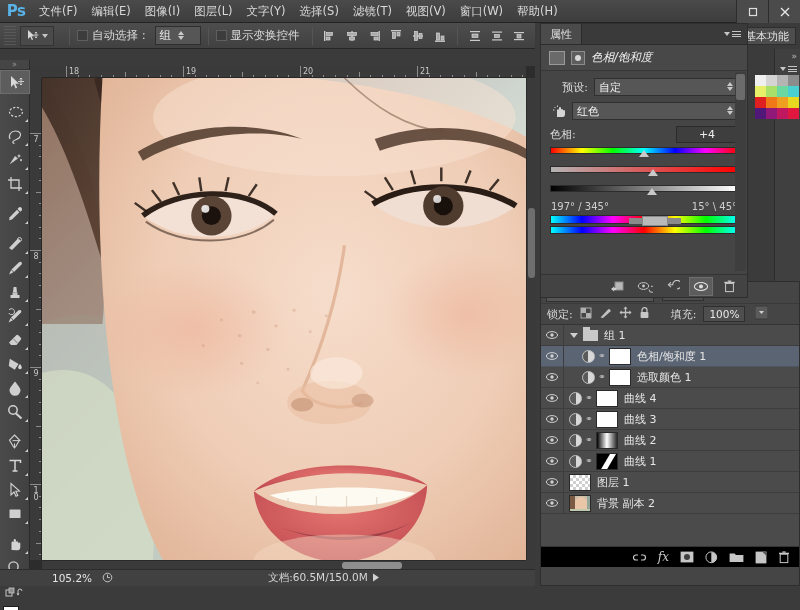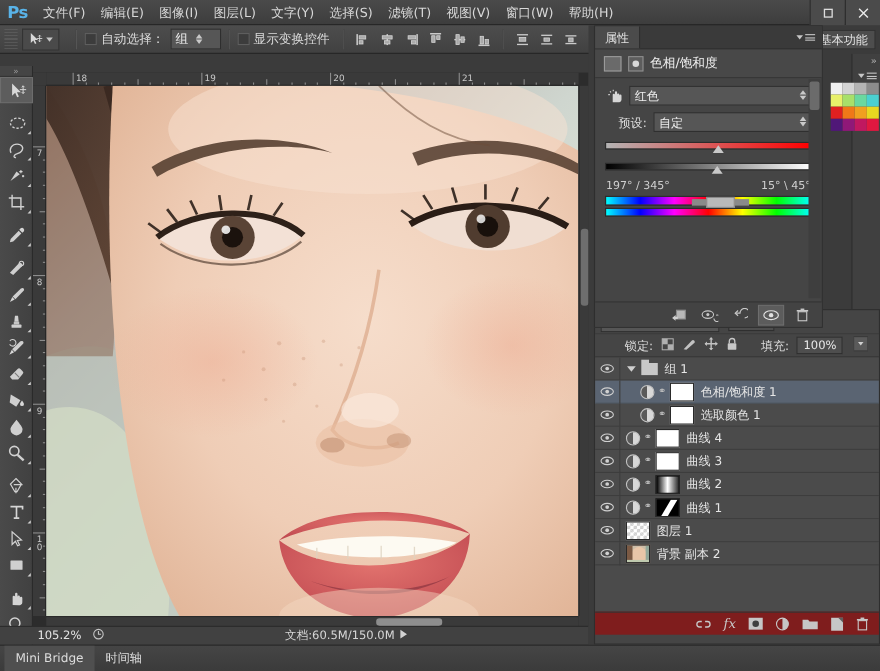--- a/index.html
+++ b/index.html
@@ -140,21 +140,21 @@
   .sb-h .thumb { position:absolute; top:1px; height:7px; left:300px; width:60px; background:#8e8e8e; border-radius:3px;}
   .sb-corner { position:absolute; right:0; bottom:0; width:9px;height:9px;background:#3a3a3a;}
 
   
   .statusbar {
     position:absolute; left:0; bottom:24px; width:535px; height:17px;
     background:#414141; border-top:1px solid #2c2c2c;
     display:flex; align-items:center; font-size:10.5px; color:#d6d6d6;
   }
   .zoomfield {
-    width:60px; height:15px; margin-left:30px; padding-left:4px; display:flex;align-items:center;
+    width:60px; height:15px; margin-left:48px; padding-left:4px; display:flex;align-items:center;
     color:#e4e4e4; font-size:10.5px;
   }
   .docinfo { flex:1; display:flex; align-items:center; justify-content:center; gap:4px; }
 
   
   .bottomdock {
     position:absolute; left:0; bottom:0; width:800px; height:24px;
     background: linear-gradient(#454545,#3b3b3b); border-top:1px solid #2a2a2a;
     display:flex; align-items:center; padding-left:4px; gap:0;
   }
@@ -195,21 +195,21 @@
   .hamburger i { width:9px; height:1px; background:#c6c6c6; display:block;}
   .tri-d { width:0;height:0;border-left:3.5px solid transparent;border-right:3.5px solid transparent;border-top:4px solid #c6c6c6;}
 
   .props-head {
     height:26px; display:flex; align-items:center; gap:6px; padding:0 8px;
     background:#484848; border-bottom:1px solid #373737;
   }
   .ico-box { width:16px;height:14px; border:1px solid #9a9a9a; background:#6a6a6a; }
   .ico-mask { width:14px;height:14px; background:#5d5d5d; border:1px solid #8d8d8d; display:flex;align-items:center;justify-content:center;}
   .ico-mask b { width:6px;height:6px;border-radius:50%; background:#d8d8d8; display:block;}
-  .props-title { font-size:11.5px; color:#efefef; }
+  .props-title { font-size:11.5px; color:#efefef;font-style:italic; }
 
   .props-body { padding:7px 9px 0 9px; position:relative; }
   .row { display:flex; align-items:center; margin-bottom:6px; }
   .row-label { width:38px; font-size:11px; color:#dcdcdc; text-align:right; margin-right:6px; white-space:nowrap;}
   .combo {
     flex:1; height:18px; background:#565656; border:1px solid #2f2f2f;
     display:flex; align-items:center; padding:0 4px; font-size:11px; color:#f0f0f0;
     position:relative;
   }
   .combo .spin { position:absolute; right:4px; top:3px; }
@@ -265,21 +265,21 @@
   }
   .blend-combo { width:108px; height:18px; background:#565656; border:1px solid #2f2f2f;
     position:relative; font-size:10.5px; color:#eee; display:flex;align-items:center;padding:0 4px;}
   .opacity-lab { font-size:10.5px; color:#dcdcdc; }
   .opacity-val { width:42px;height:17px; background:#4e4e4e; border:1px solid #2f2f2f;
     display:flex;align-items:center;justify-content:center;font-size:10.5px;color:#f0f0f0;}
   .lockrow {
     height:21px; display:flex; align-items:center; gap:7px; padding:0 6px;
     border-bottom:1px solid #333; background:#454545;
   }
-  .lock-lab { font-size:11px; color:#dcdcdc;margin-left:21px; }
+  .lock-lab { font-size:11px; color:#dcdcdc; }
   .fill-val { width:42px;height:16px; background:#4e4e4e; border:1px solid #2f2f2f;
     display:flex;align-items:center;justify-content:center;font-size:10.5px;color:#e8e8e8;}
   .layerlist { position:absolute; left:0; right:0; top:43px; bottom:22px; background:#4b4b4b; overflow:hidden;}
   .layer-row {
     height:21px; display:flex; align-items:center; border-bottom:1px solid #3d3d3d;
     position:relative; background:#4b4b4b;
   }
   .layer-row.sel { background:#5a6472; }
   .eye-cell { width:23px; display:flex;align-items:center;justify-content:center;
     border-right:1px solid #3d3d3d; height:21px;}
@@ -293,21 +293,21 @@
   }
   .adj-ico { width:13px;height:13px;border-radius:50%; border:1px solid #c2c2c2;
      background:linear-gradient(to right,#5a5a5a 50%, #d8d8d8 50%);}
   .link-ico { width:8px; color:#c0c0c0; font-size:9px; text-align:center;}
   .layer-name { font-size:11px; color:#e6e6e6; margin-left:6px; white-space:nowrap;}
   .lock-ico { margin-left:auto; margin-right:6px; }
   .grp-arrow { width:0;height:0;border-left:4px solid transparent;border-right:4px solid transparent;border-top:5px solid #cfcfcf; margin-left:6px;}
   .folder { width:15px;height:11px;background:#c8c8c8; margin-left:5px; position:relative;}
   .folder:before{content:"";position:absolute;left:0;top:-3px;width:7px;height:3px;background:#c8c8c8;}
   .layers-foot {
-    position:absolute; left:0; right:0; bottom:8px; height:21px; background:#7f1d1d;
+    position:absolute; left:0; right:0; bottom:18px; height:21px; background:#000000;
     border-top:1px solid #343434; display:flex;align-items:center;justify-content:flex-end;
     gap:11px; padding-right:9px;
   }
   .lf-ico { color:#c8c8c8; font-size:11px; display:flex;align-items:center; }
 </style>
 </head>
 <body>
 
 <div class="app">
 
@@ -834,26 +834,20 @@
     <div class="docinfo">
       <span>文档:60.5M/150.0M</span>
       <span>
         <svg width="8" height="9" viewBox="0 0 8 9">
             <path d="M1 0.5 L7 4.5 L1 8.5 Z" fill="#d2d2d2"></path>
           </svg>
       </span>
     </div>
   </div>
 
-  <div class="bottomdock">
-    <div id="bd-tabs" style="display:flex;">
-        <div class="bd-tab sel">Mini Bridge</div>
-        <div class="bd-tab">时间轴</div>
-      </div>
-  </div>
 
   <div class="rightdock">
     <div class="essentials-btn">
       <span>基本功能</span>
     </div>
 
     <div class="mini-col">
       <div style="height:14px;display:flex;align-items:center;justify-content:flex-end;padding-right:3px;color:#bbb;font-size:9px;">»</div>
       <div style="height:12px;display:flex;align-items:center;justify-content:flex-end;padding-right:3px;gap:2px;">
         <span class="tri-d"></span>
@@ -911,47 +905,57 @@
       <div class="props-head">
         <span class="ico-box"></span>
         <span class="ico-mask">
             <b></b>
           </span>
         <span class="props-title">色相/饱和度</span>
       </div>
 
       <div class="props-body">
         <div class="row">
+          <span class="row-label">预设:</span>
+          <div class="combo">
+            <span>自定</span>
+            <span class="spin">
+                <i class="u"></i>
+                <i class="d"></i>
+              </span>
+          </div>
+        </div>
+
+        <div class="row">
           <span class="hand-ico">
             <svg width="15" height="15" viewBox="0 0 15 15">
                 <path d="M5 13 V6.2 a1 1 0 0 1 2 0 V4 a1 1 0 0 1 2 0 v2 a1 1 0 0 1 2 0 v1 a1 1 0 0 1 2 0 v3.5 c0 2-1.5 2.5-3 2.5 z" fill="#d6d6d6"></path>
                 <path d="M2.5 3 l1 1 M5.5 1.5 v1.4 M1 6 h1.4" stroke="#d6d6d6" stroke-width="1"></path>
               </svg>
           </span>
           <div class="combo" style="flex:1">
             <span>红色</span>
             <span class="spin">
                 <i class="u"></i>
                 <i class="d"></i>
               </span>
           </div>
         </div>
 
-        <div class="row">
-          <span class="row-label">预设:</span>
-          <div class="combo">
-            <span>自定</span>
-            <span class="spin">
-                <i class="u"></i>
-                <i class="d"></i>
-              </span>
-          </div>
-        </div>
-
         <div id="sliders">
+            <div>
+              <div class="sld-row">
+                <span class="sld-label">色相:</span>
+                <div class="numfield">+4</div>
+              </div>
+              <div class="slider">
+                <div class="track hue"></div>
+                <div class="knob" style="left:50%"></div>
+              </div>
+            </div>
             <div>
               <div class="slider">
                 <div class="track sat"></div>
                 <div class="knob" style="left:55%"></div>
               </div>
             </div>
             <div>
               <div class="slider">
                 <div class="track lig"></div>
                 <div class="knob" style="left:54%"></div>

